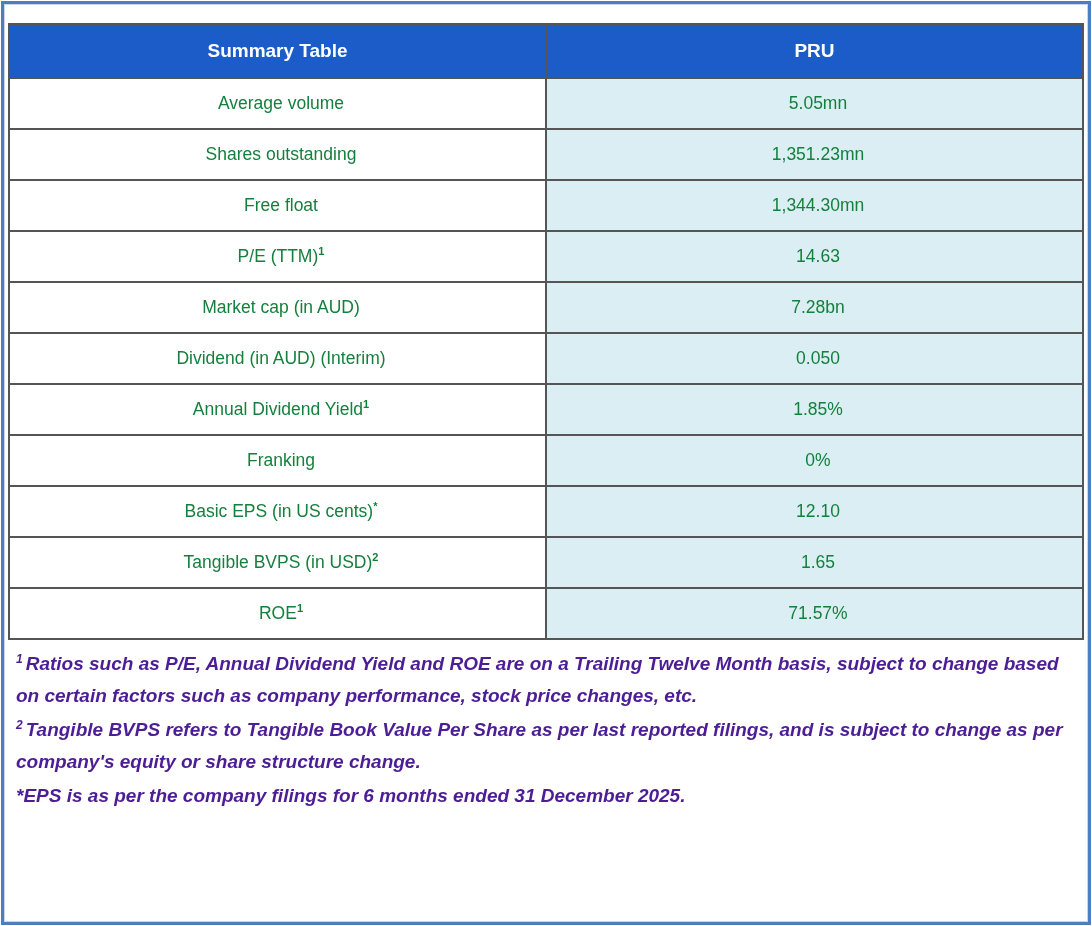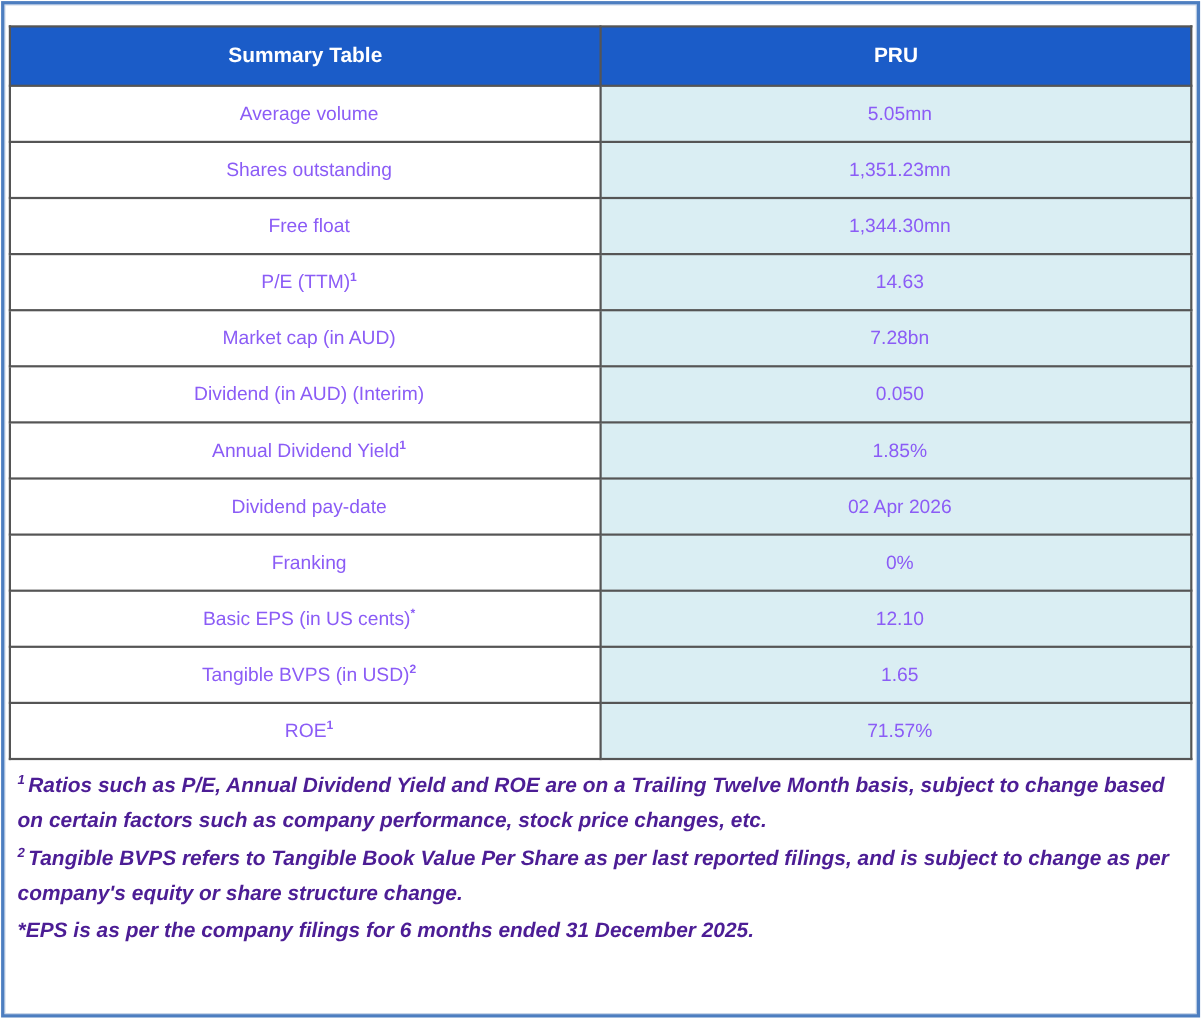--- a/index.html
+++ b/index.html
@@ -32,21 +32,21 @@
   table.summary th {
     background: #1b5cc8;
     color: #ffffff;
     font-size: 19px;
     font-weight: 700;
     height: 54px;
   }
   table.summary td {
     height: 51px;
     font-size: 17.5px;
-    color: #8b5cf6;
+    color: #15803d;
     padding-left: 7px;
   }
   td.label-cell { background: #ffffff; width: 49.7%; }
   td.value-cell { background: #daeef3; }
   sup.cell-sup {
     font-size: 11px;
     font-weight: 700;
     vertical-align: super;
     line-height: 0;
   }
@@ -101,24 +101,20 @@
         </tr>
         <tr>
           <td class="label-cell"><span>Dividend (in AUD) (Interim)</span></td>
           <td class="value-cell">0.050</td>
         </tr>
         <tr>
           <td class="label-cell"><span>Annual Dividend Yield</span><sup class="cell-sup">1</sup></td>
           <td class="value-cell">1.85%</td>
         </tr>
         <tr>
-          <td class="label-cell"><span>Dividend pay-date</span></td>
-          <td class="value-cell">02 Apr 2026</td>
-        </tr>
-        <tr>
           <td class="label-cell"><span>Franking</span></td>
           <td class="value-cell">0%</td>
         </tr>
         <tr>
           <td class="label-cell"><span>Basic EPS (in US cents)</span><sup class="cell-sup">*</sup></td>
           <td class="value-cell">12.10</td>
         </tr>
         <tr>
           <td class="label-cell"><span>Tangible BVPS (in USD)</span><sup class="cell-sup">2</sup></td>
           <td class="value-cell">1.65</td>

